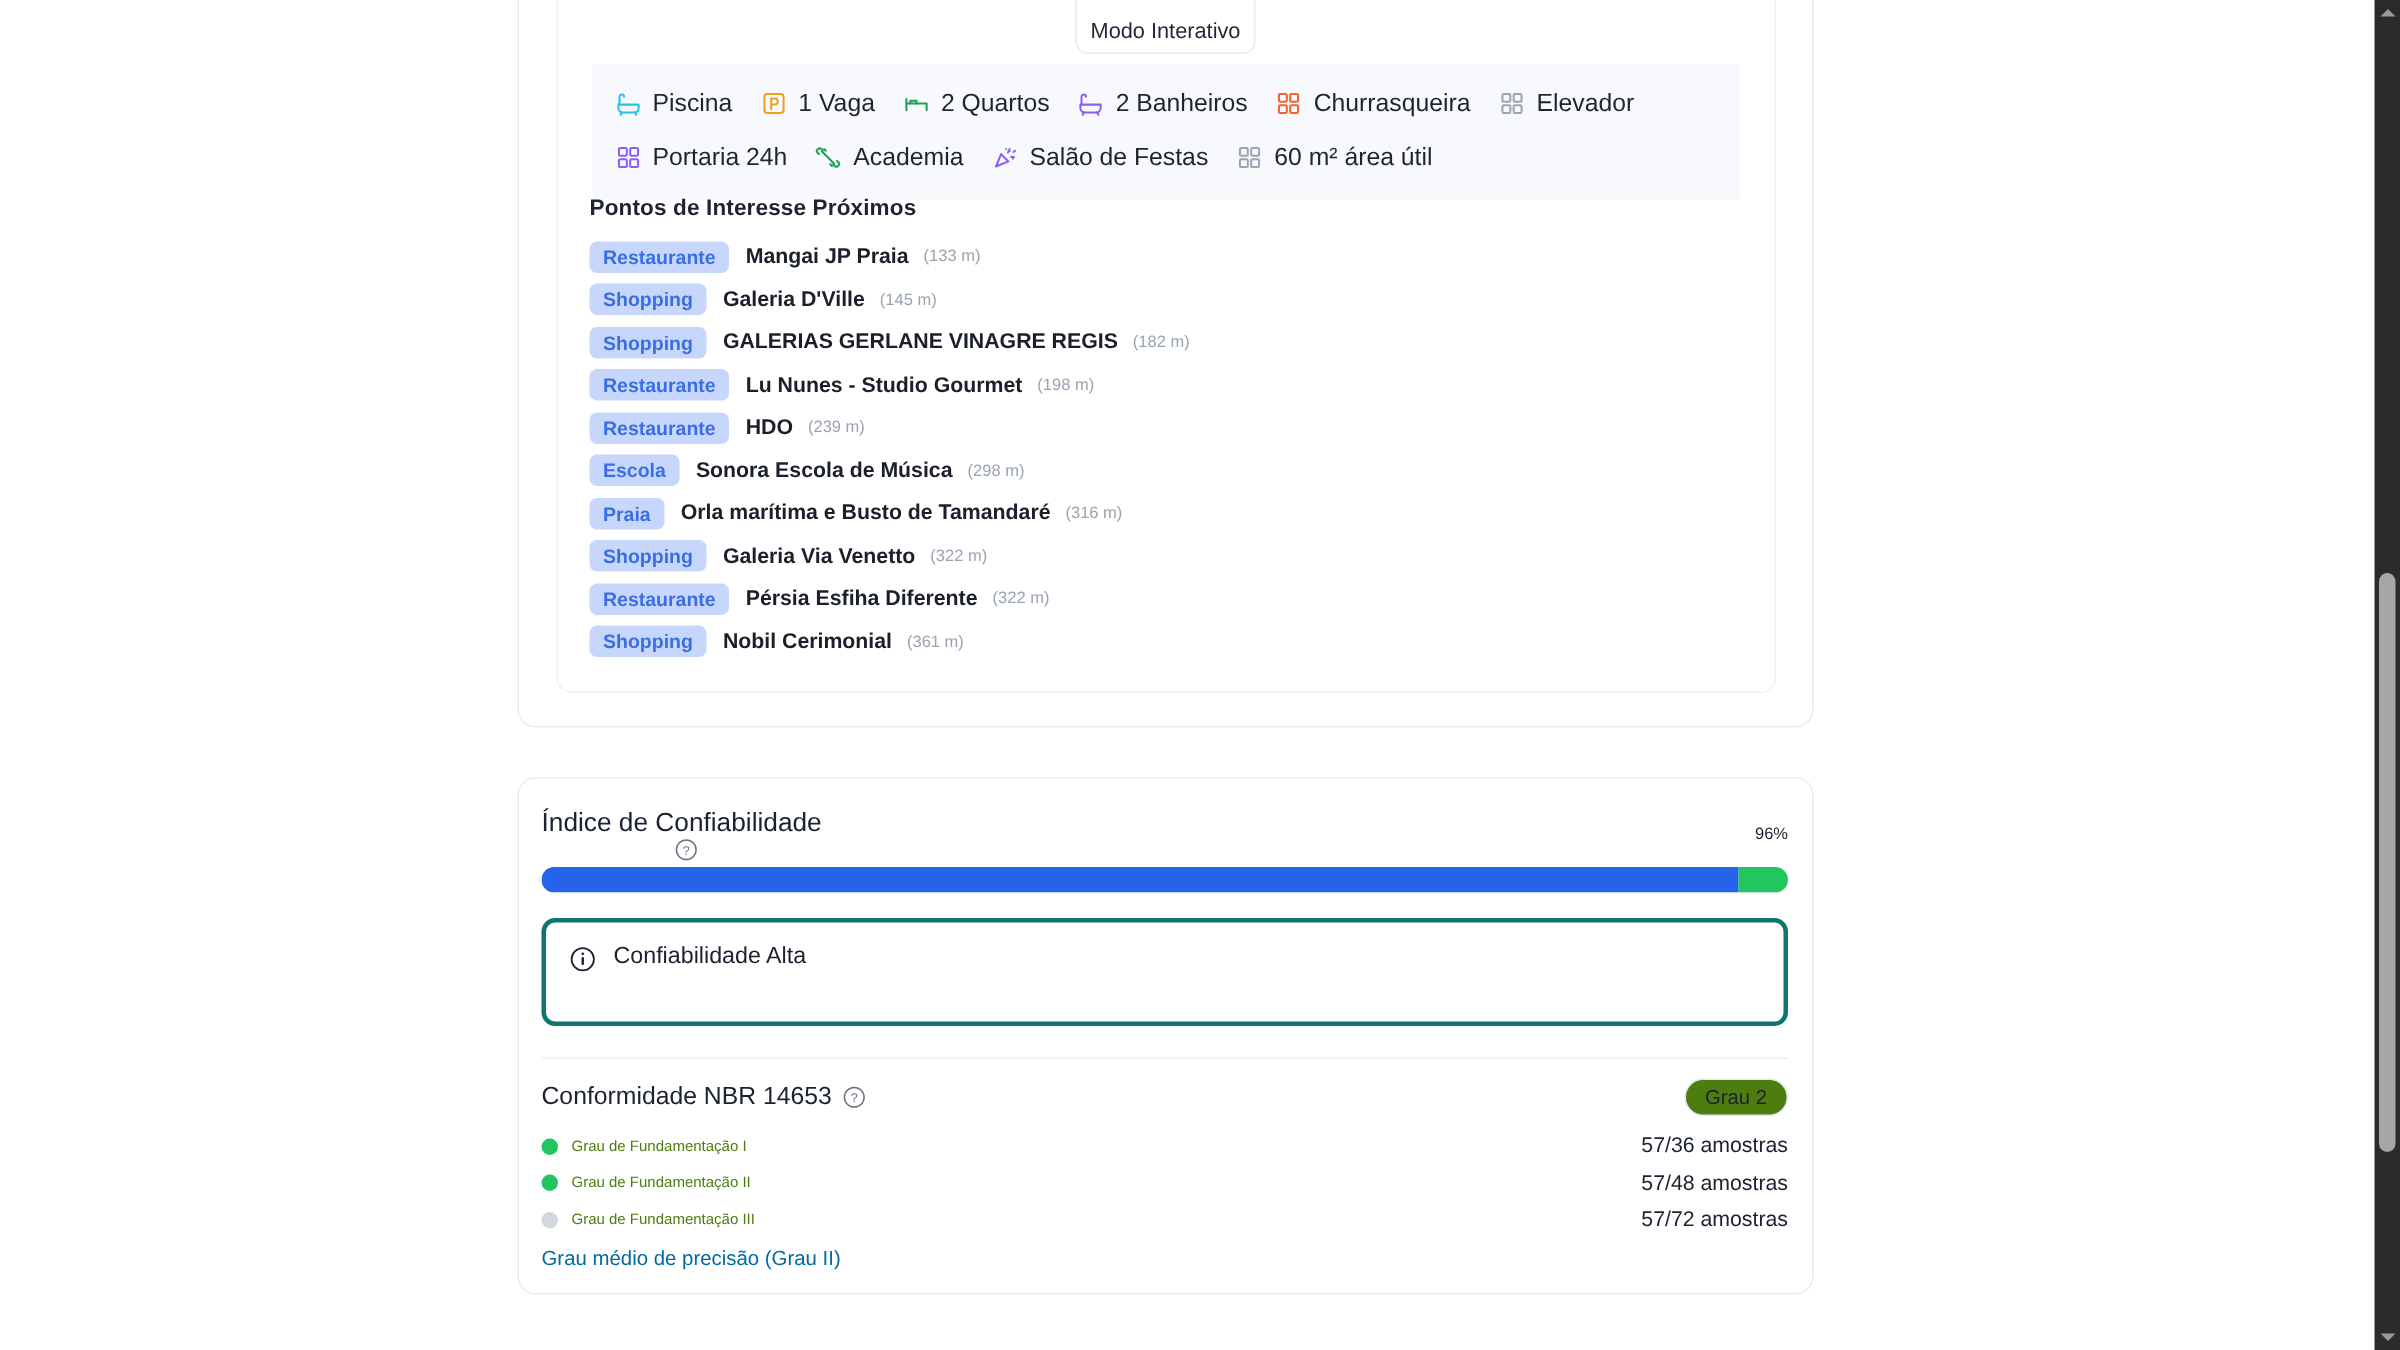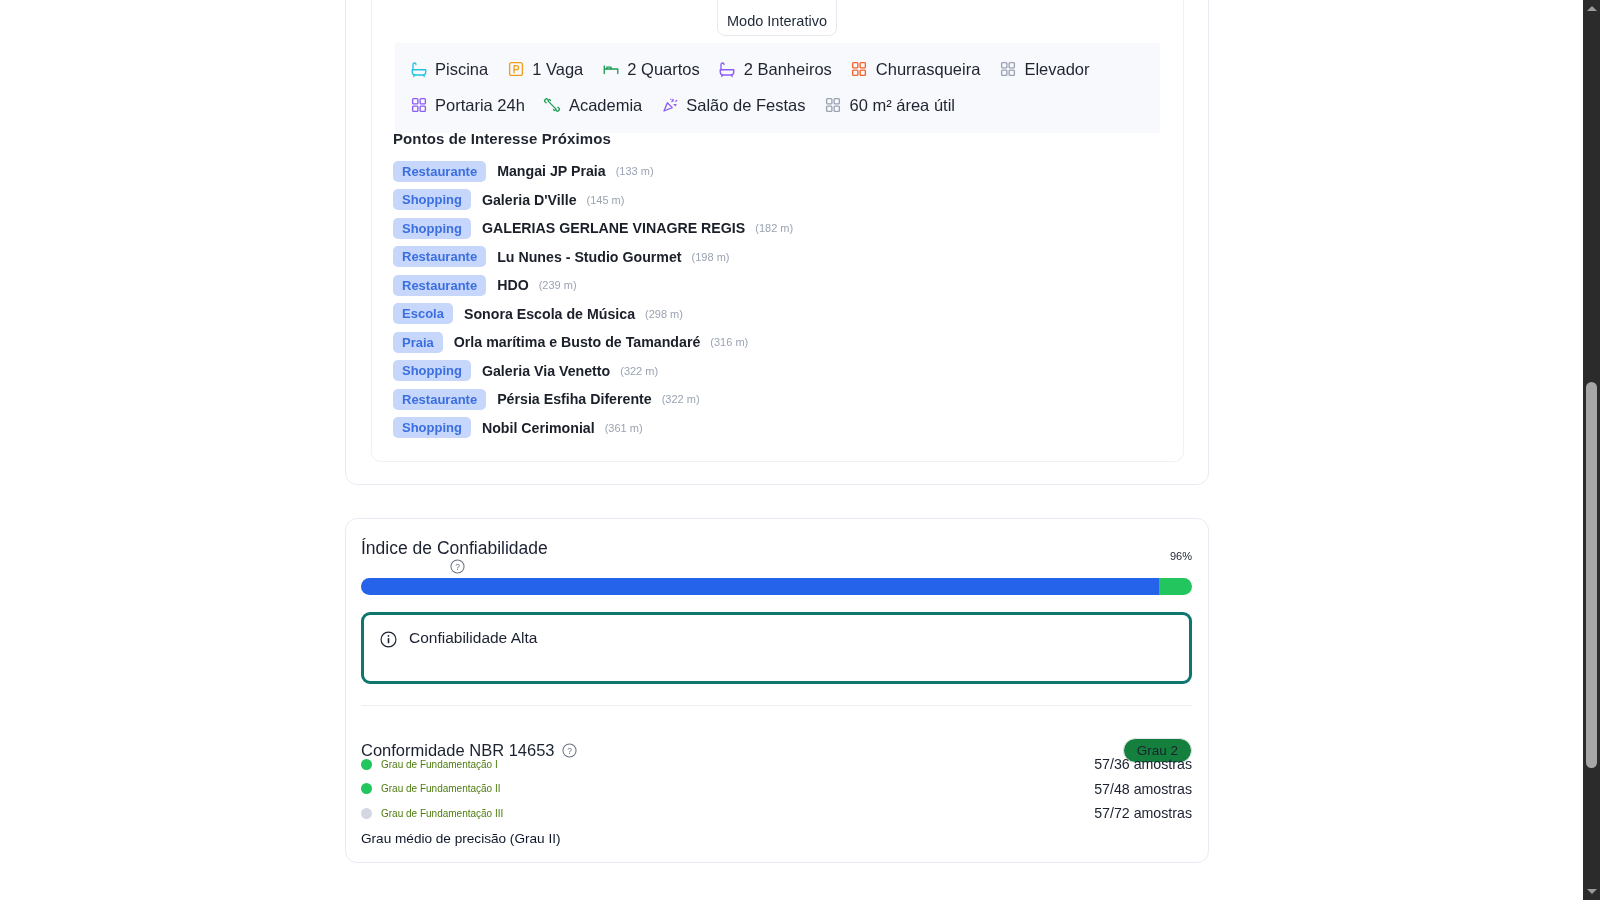--- a/index.html
+++ b/index.html
@@ -233,37 +233,36 @@
     background: #eceff4;
   }
 
   #nbr-header {
     position: absolute;
     left: 361px;
     top: 719px;
     width: 831px;
     display: flex;
     justify-content: space-between;
-    margin-top: 19px;
   }
   #nbr-title-wrap { display: flex; align-items: center; }
   #nbr-title {
     font-size: 16.5px;
     color: #1b2130;
     font-weight: normal;
   }
   #nbr-badge {
     display: inline-flex;
     align-items: center;
     justify-content: center;
     height: 25px;
     padding: 0 13px;
     border: 1px solid #e4e8ee;
     border-radius: 13px;
-    background: #15803d;
+    background: #4d7c0f;
     font-size: 13.5px;
     color: #1b2130;
   }
 
   #nbr-rows {
     position: absolute;
     left: 361px;
     top: 752px;
     width: 831px;
   }
@@ -287,21 +286,21 @@
   .nbr-value {
     font-size: 14.2px;
     color: #1b2130;
   }
 
   #nbr-footer {
     position: absolute;
     left: 361px;
     top: 831px;
     font-size: 13.6px;
-    color: #0f172a;
+    color: #0369a1;
   }
 
   
   #scrollbar {
     position: absolute;
     right: 0;
     top: 0;
     width: 17px;
     height: 900px;
     background: #2b2b2b;

